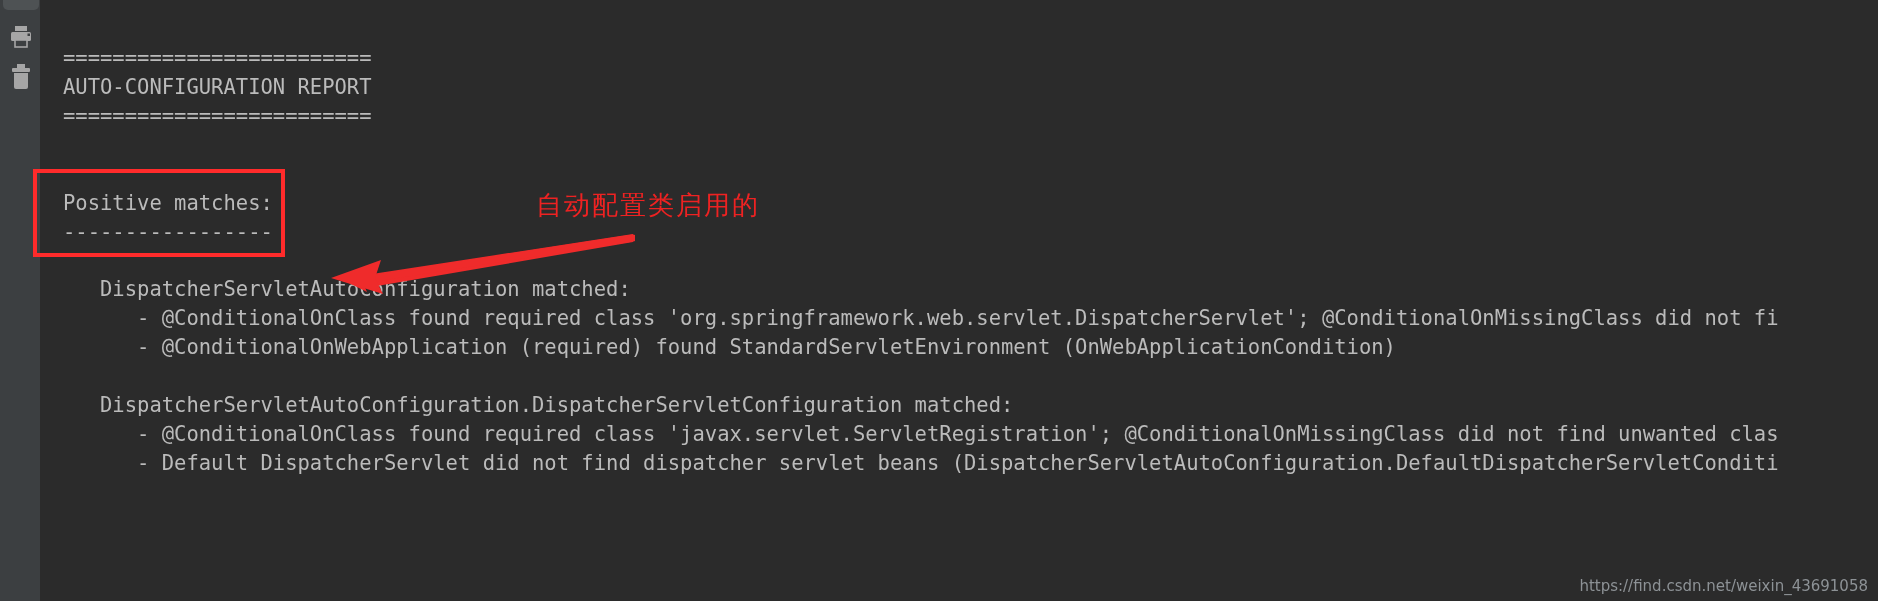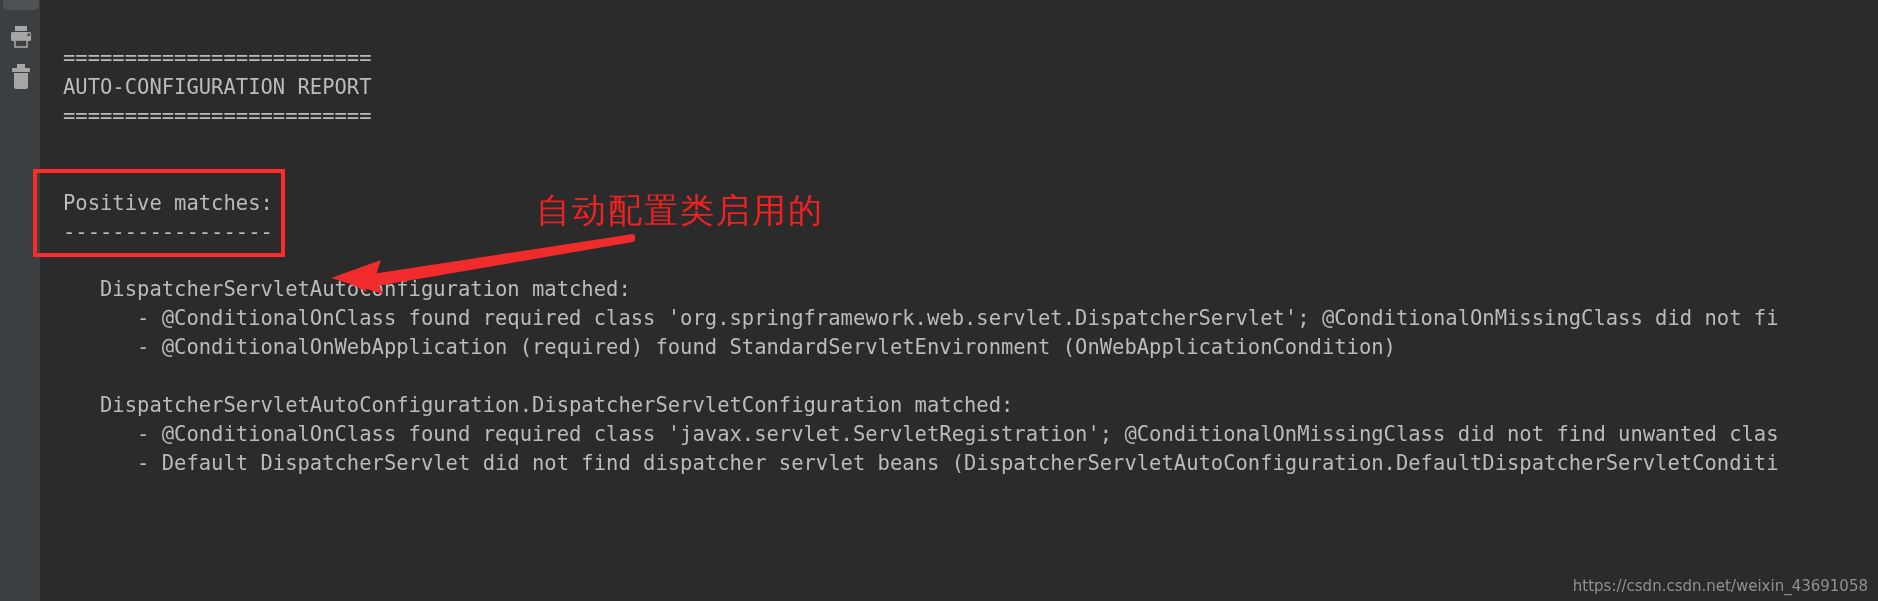--- a/index.html
+++ b/index.html
@@ -86,21 +86,21 @@
     pointer-events: none;
   }
 
   
   #annot {
     position: absolute;
     left: 536px;
     top: 188px;
     color: #ee2222;
     font-family: "DejaVu Sans", "Liberation Sans", sans-serif;
-    font-size: 34px;
+    font-size: 26px;
     letter-spacing: 2px;
     z-index: 6;
     white-space: nowrap;
   }
 
   
   #watermark {
     position: absolute;
     right: 10px;
     bottom: 6px;
@@ -149,13 +149,13 @@
 <div id="hl-box"></div>
 
 <svg id="arrow-svg" viewBox="0 0 320 80">
   <polygon points="318,4 44,46 56,34 50,52 22,47 52,62 46,48 62,56 318,12" fill="#ef2b2b"></polygon>
   <path d="M318 8 L60 48" stroke="#ef2b2b" stroke-width="7" stroke-linecap="round" fill="none"></path>
   <polygon points="16,48 66,30 60,48 68,64" fill="#ef2b2b"></polygon>
 </svg>
 
 <div id="annot">自动配置类启用的</div>
 
-<div id="watermark">https://csdn.csdn.net/weixin_43691058</div>
+<div id="watermark">https://find.csdn.net/weixin_43691058</div>
 
 </body></html>

